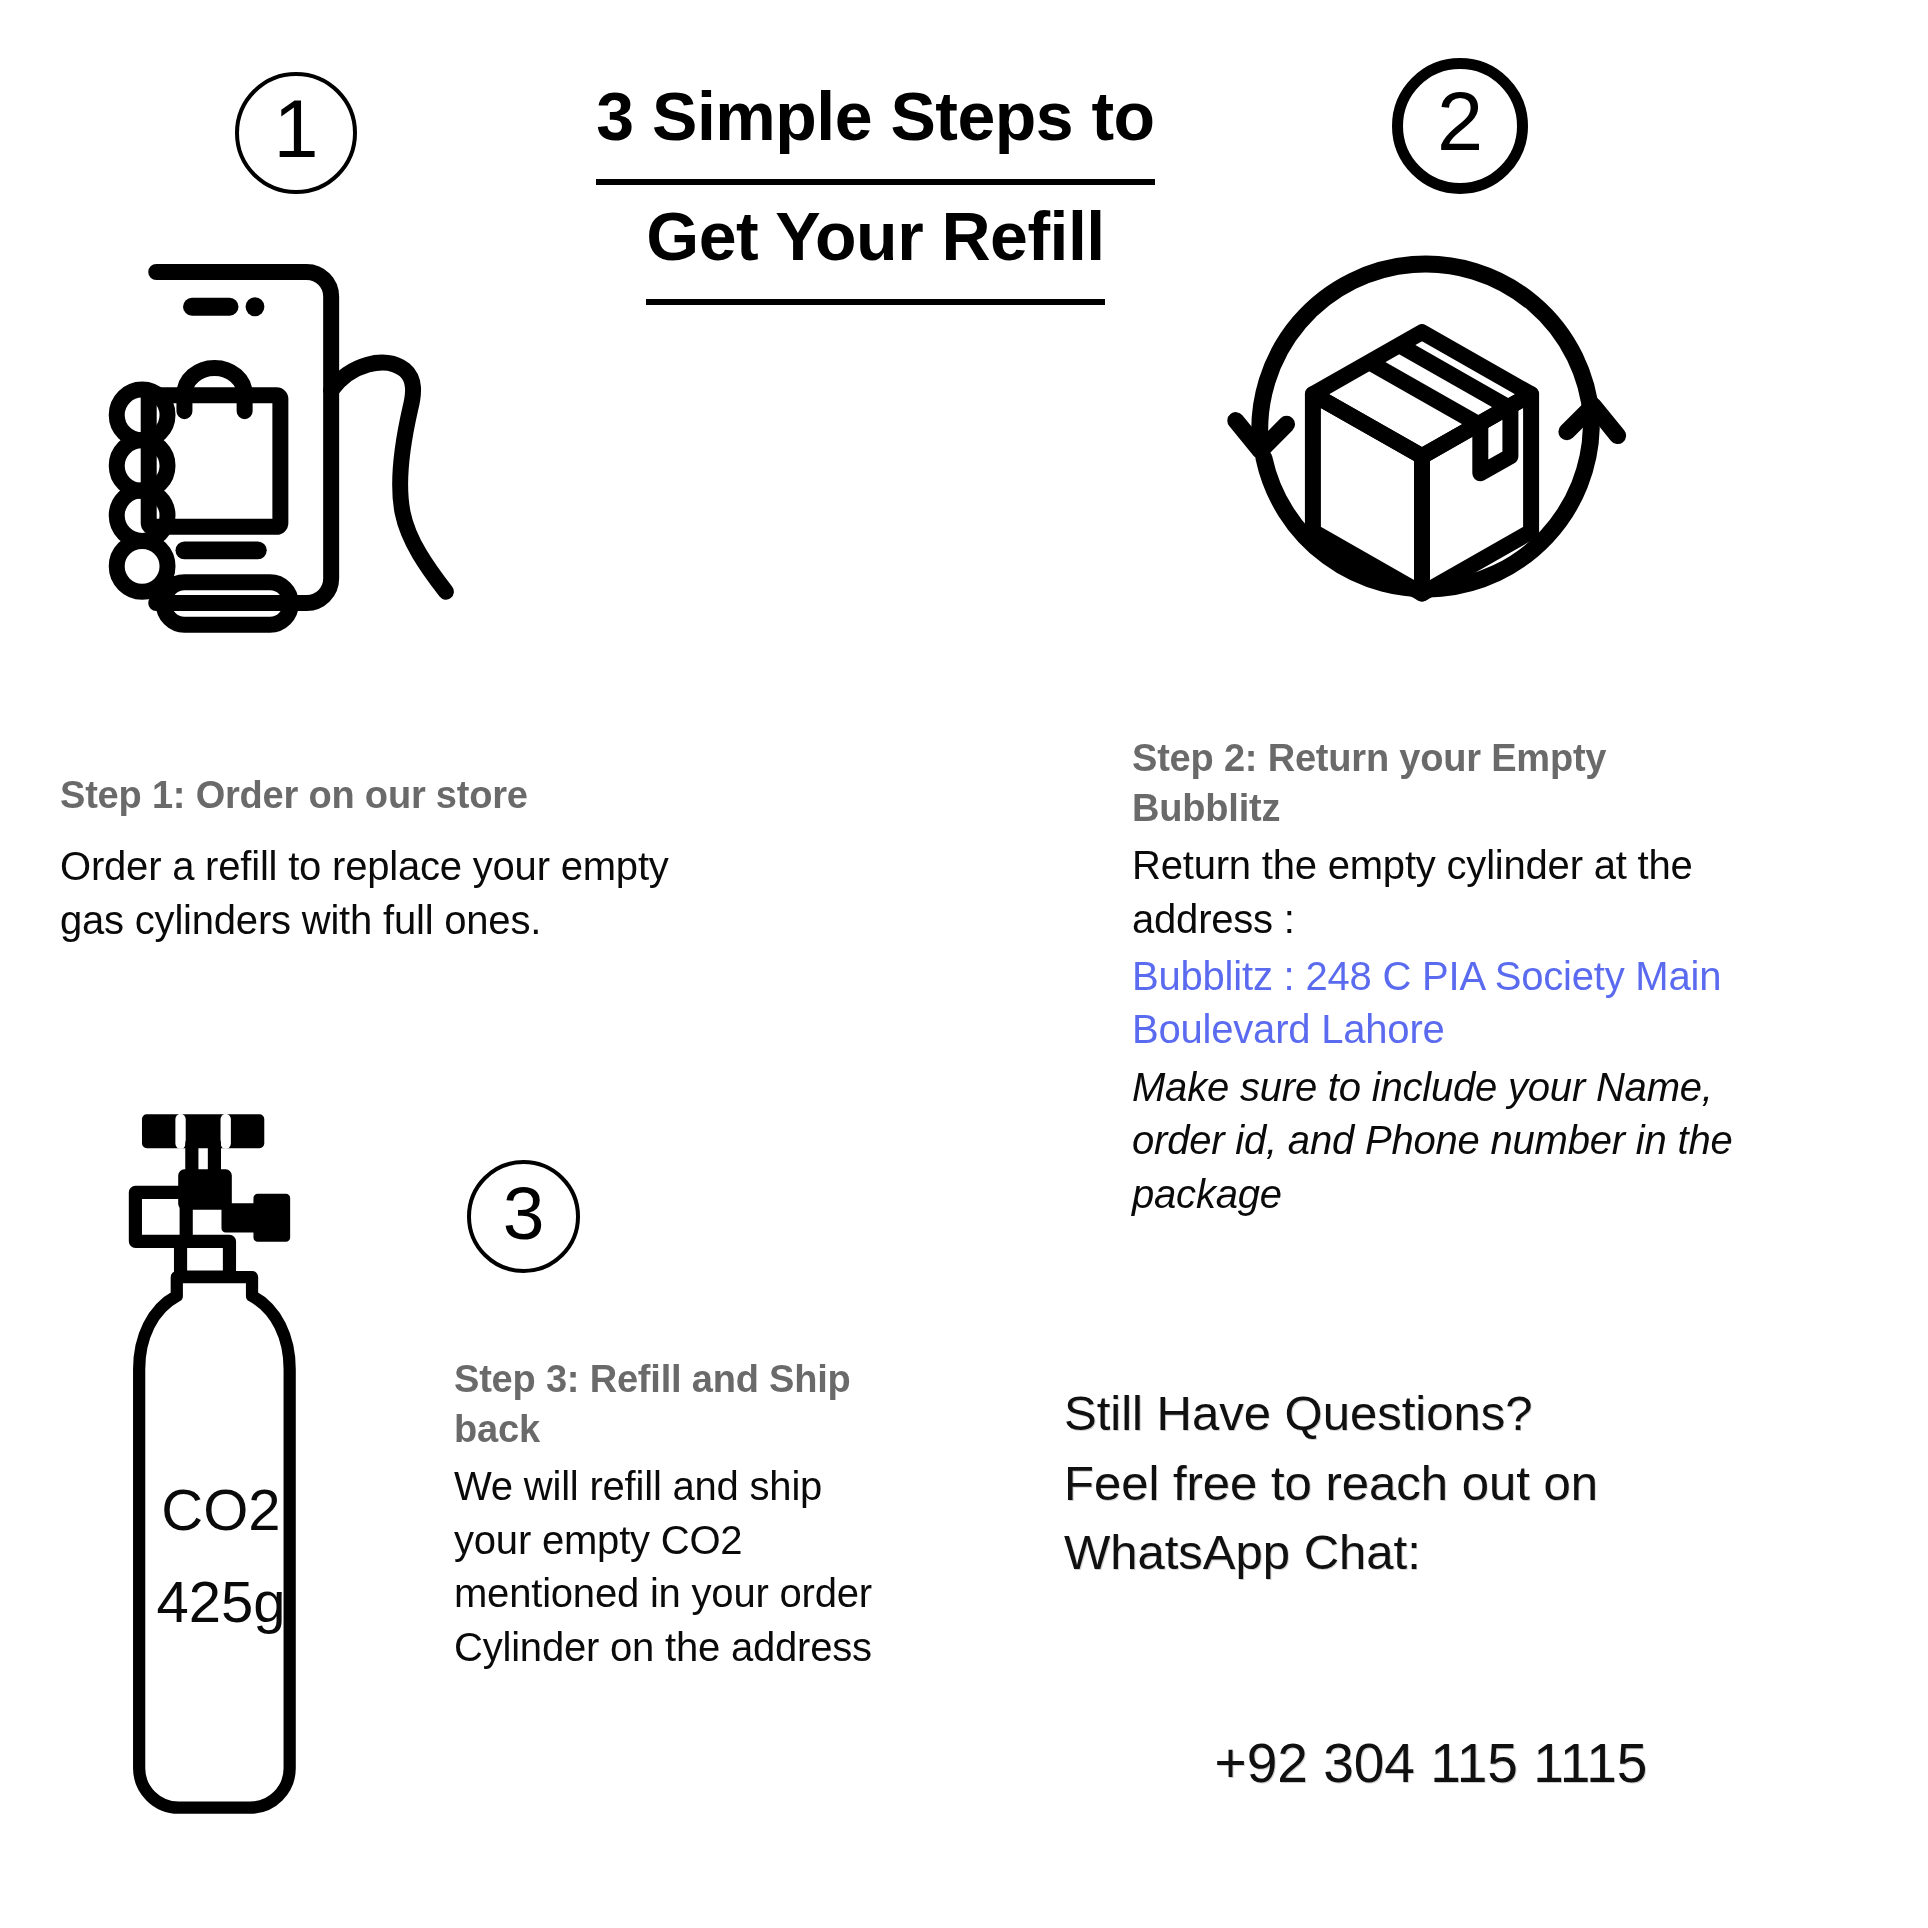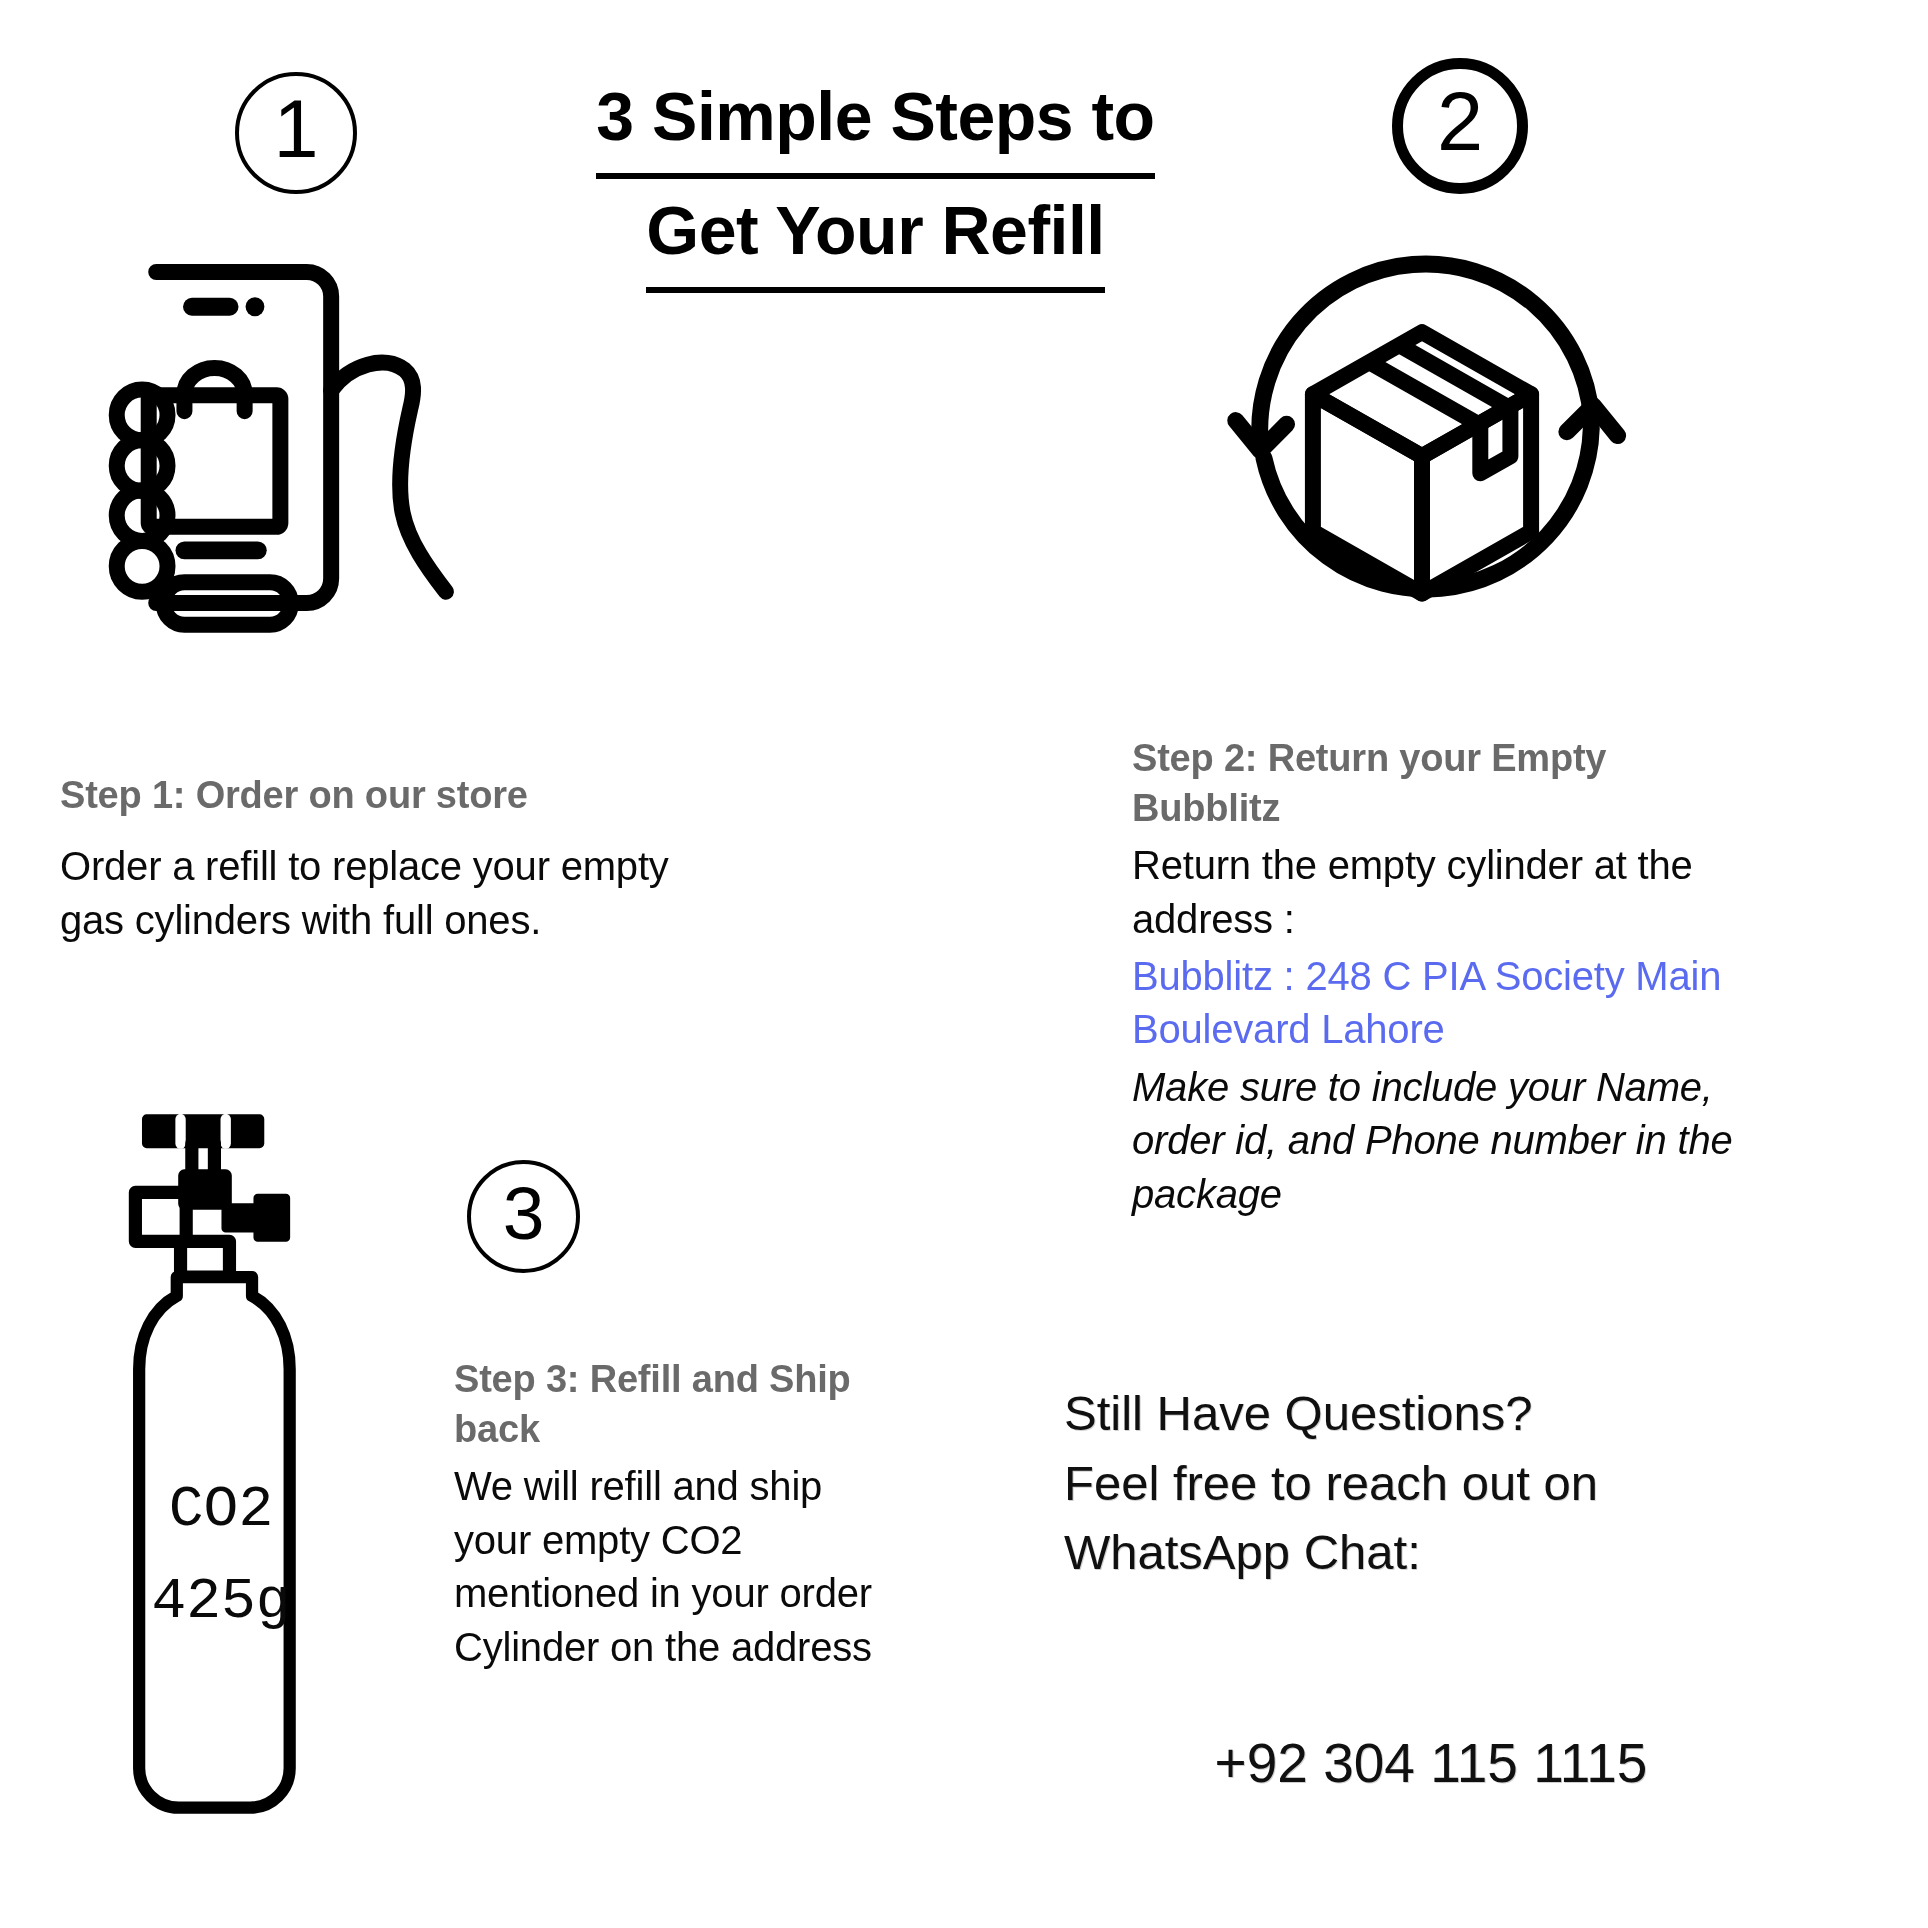--- a/index.html
+++ b/index.html
@@ -33,21 +33,21 @@
     text-align: center;
     font-weight: bold;
     font-size: 68px;
     line-height: 1.28;
     letter-spacing: -0.5px;
     color: #000;
   }
   #title-block .tline {
     display: inline-block;
     border-bottom: 6.6px solid #000;
-    padding-bottom: 13px;
+    padding-bottom: 19px;
   }
   #title-line-2-wrap { display:block; margin-top: 7.5px; }
 
   
   .num-circle {
     border-radius: 50%;
     display: flex;
     align-items: center;
     justify-content: center;
     color: #000;
@@ -139,21 +139,21 @@
   
   #cyl-label {
     left: 94px; top: 1464px;
     width: 254px;
     text-align: center;
     font-size: 58px;
     line-height: 1.58;
     color: #0a0a0a;
     font-weight: 400;
   }
-  #cyl-label div { display: block; font-family: Liberation Mono, monospace; }
+  #cyl-label div { display: block; }
 </style>
 </head>
 <body>
 
 <div class="stage">
 
   <div class="abs" id="title-block">
     <span class="tline">3 Simple Steps to</span>
     <span id="title-line-2-wrap">
       <span class="tline">Get Your Refill</span>

